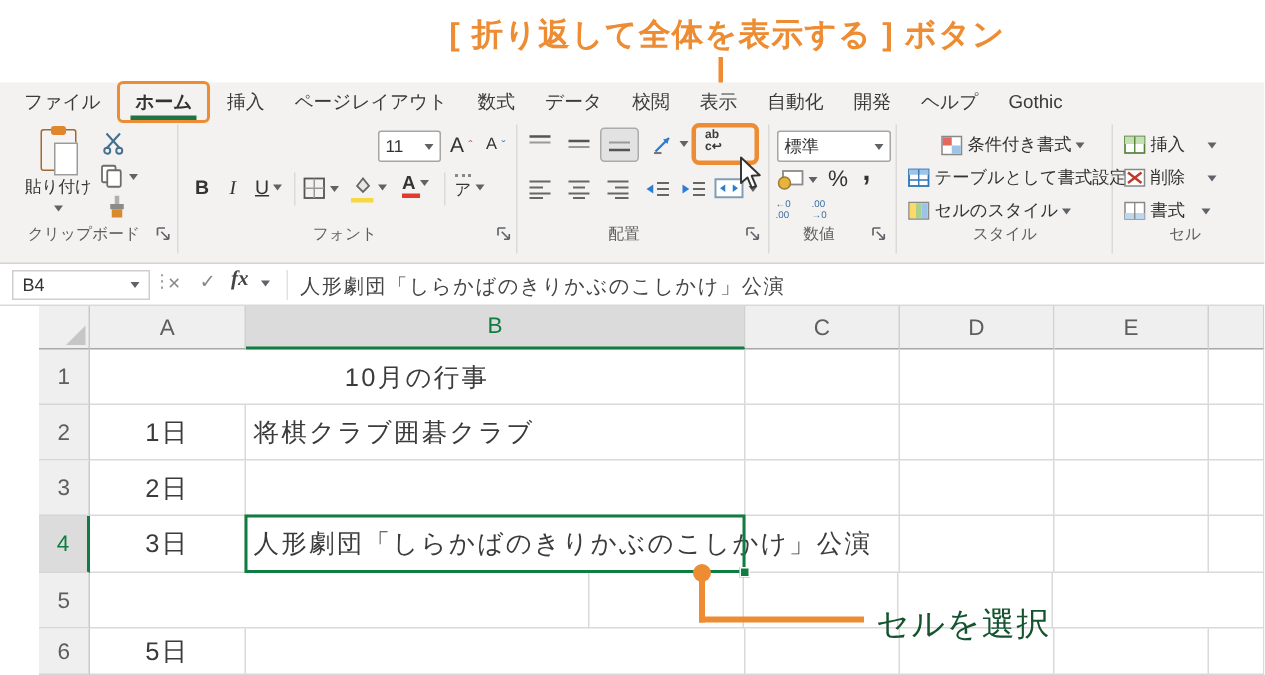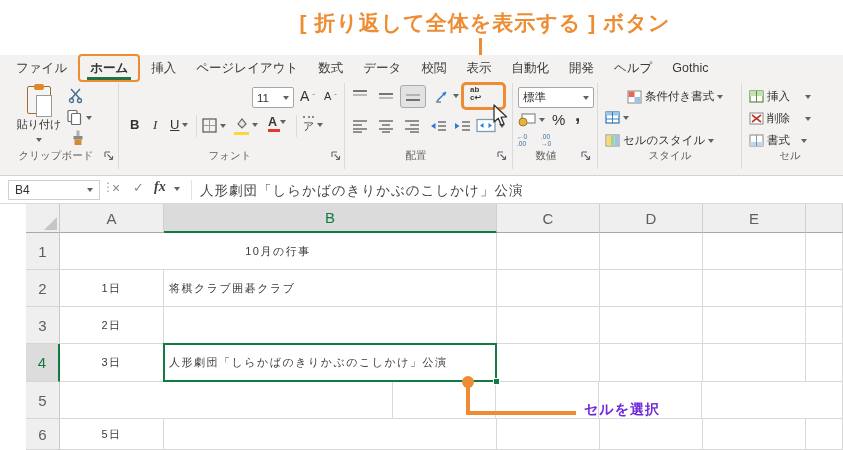--- a/index.html
+++ b/index.html
@@ -85,35 +85,35 @@
   .corner::after { content:""; position:absolute; right:2px; bottom:2px; width:0; height:0;
     border-left:13px solid transparent; border-bottom:13px solid #C6C6C6; }
   .colh { background:#EFEFEF; border-right:1px solid #D0D0D0; border-bottom:1px solid #A9A9A9;
     display:flex; align-items:center; justify-content:center; font-size:15px; color:#5E5E5E; }
   .colh.sel { background:#DBDBDB; color:#107C41; border-bottom:2.5px solid #107C41; }
   .grow { display:flex; }
   .rowh { width:34px; background:#EFEFEF; border-right:1px solid #C9C9C9; border-bottom:1px solid #D6D6D6;
     display:flex; align-items:center; justify-content:center; font-size:15px; color:#5E5E5E; }
   .rowh.sel { background:#DCDCDC; color:#107C41; border-right:2.5px solid #107C41; }
   .c { border-right:1px solid #D9D9D9; border-bottom:1px solid #D9D9D9; background:transparent;
-    display:flex; align-items:center; font-size:11px; color:#3B3B3B; letter-spacing:1.5px; }
+    display:flex; align-items:center; font-size:17px; color:#3B3B3B; letter-spacing:1.5px; }
   .wA { width:104px; } .wB { width:333px; } .wC { width:103px; } .wD { width:103px; } .wE { width:103px; } .wF { flex:1; }
   .c.center { justify-content:center; }
   .c.left { padding-left:5px; }
   .c.merged { width:437px; justify-content:center; }
   .c.selcell { position:relative; overflow:visible; z-index:2; }
   .selframe { position:absolute; left:-1px; top:-1px; right:-1px; bottom:-1px; border:2px solid #107C41; pointer-events:none; }
   .fillhandle { position:absolute; right:-4px; bottom:-4px; width:7px; height:7px; background:#107C41; border:1.5px solid #fff; }
   .nowrap { white-space:nowrap; }
 
   
   .sel-dot   { position:absolute; left:462px; top:376px; width:12px; height:12px; border-radius:50%; background:#ED8C32; z-index:4; }
   .sel-vline { position:absolute; left:466px; top:382px; width:4px; height:33px; background:#ED8C32; z-index:4; }
   .sel-hline { position:absolute; left:466px; top:411px; width:110px; height:4px; background:#ED8C32; z-index:4; }
-  .callout-bottom { position:absolute; left:584px; top:401px; font-size:14px; font-weight:bold; color:#6d28d9; z-index:4; letter-spacing:1px; }
+  .callout-bottom { position:absolute; left:584px; top:401px; font-size:22px; font-weight:normal; color:#14532d; z-index:4; letter-spacing:1px; }
 </style>
 </head>
 <body>
 
 <div class="app">
 
   <div class="callout-top">[ 折り返して全体を表示する ] ボタン</div>
   <div class="conn-vline"></div>
   <div class="conn-dot"></div>
 
@@ -350,20 +350,21 @@
         <span class="txtbtn">条件付き書式</span>
         <span class="caret"></span>
       </div>
       <div class="rbtn" style="left:605px; top:30px">
         <svg width="15" height="13">
           <rect x="1" y="1" width="13" height="11" fill="#fff" stroke="#2E75B6" stroke-width="1.2"></rect>
           <rect x="1" y="1" width="13" height="3.5" fill="#9DC3E6"></rect>
           <line x1="7.5" y1="1" x2="7.5" y2="12" stroke="#2E75B6" stroke-width="0.9"></line>
           <line x1="1" y1="8" x2="14" y2="8" stroke="#2E75B6" stroke-width="0.9"></line>
         </svg>
+        <span class="txtbtn">テーブルとして書式設定</span>
         <span class="caret"></span>
       </div>
       <div class="rbtn" style="left:605px; top:52px">
         <svg width="15" height="13">
           <rect x="1" y="1" width="13" height="11" fill="#fff" stroke="#888" stroke-width="1"></rect>
           <rect x="1.5" y="1.5" width="4" height="10" fill="#FFD966"></rect>
           <rect x="5.5" y="1.5" width="4" height="10" fill="#A9D18E"></rect>
           <rect x="9.5" y="1.5" width="4" height="10" fill="#9DC3E6"></rect>
         </svg>
         <span class="txtbtn">セルのスタイル</span>

